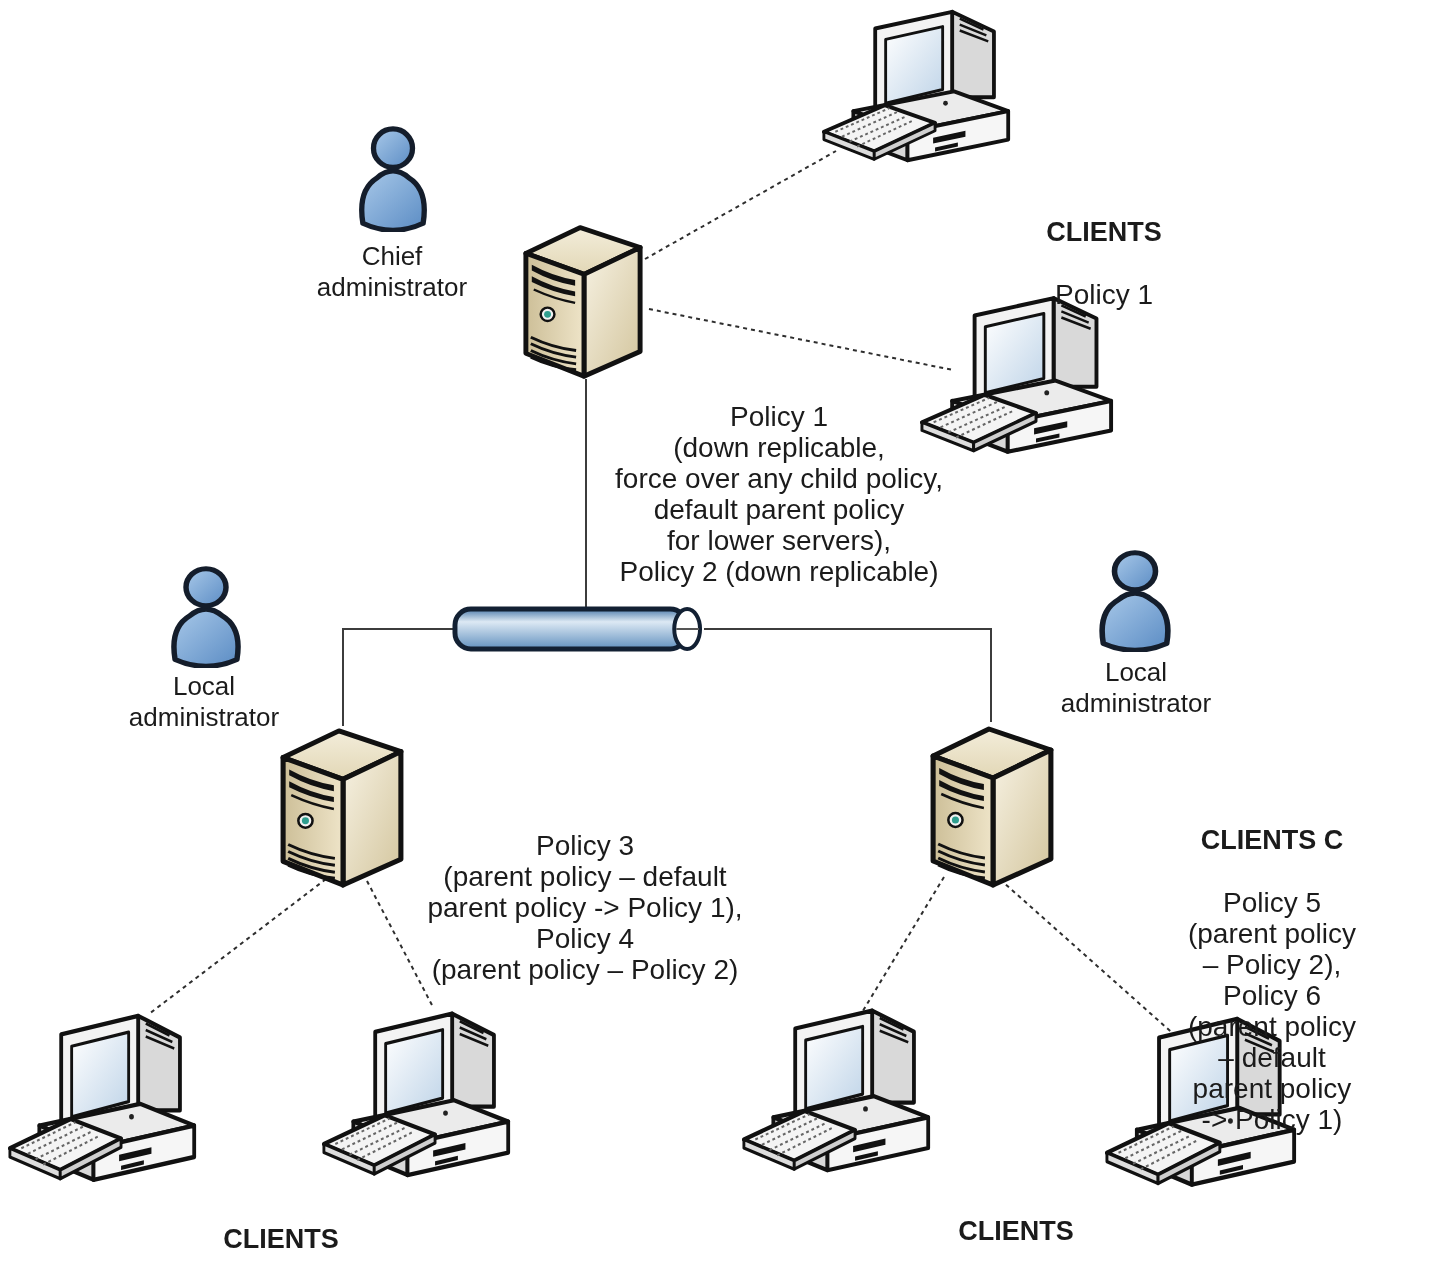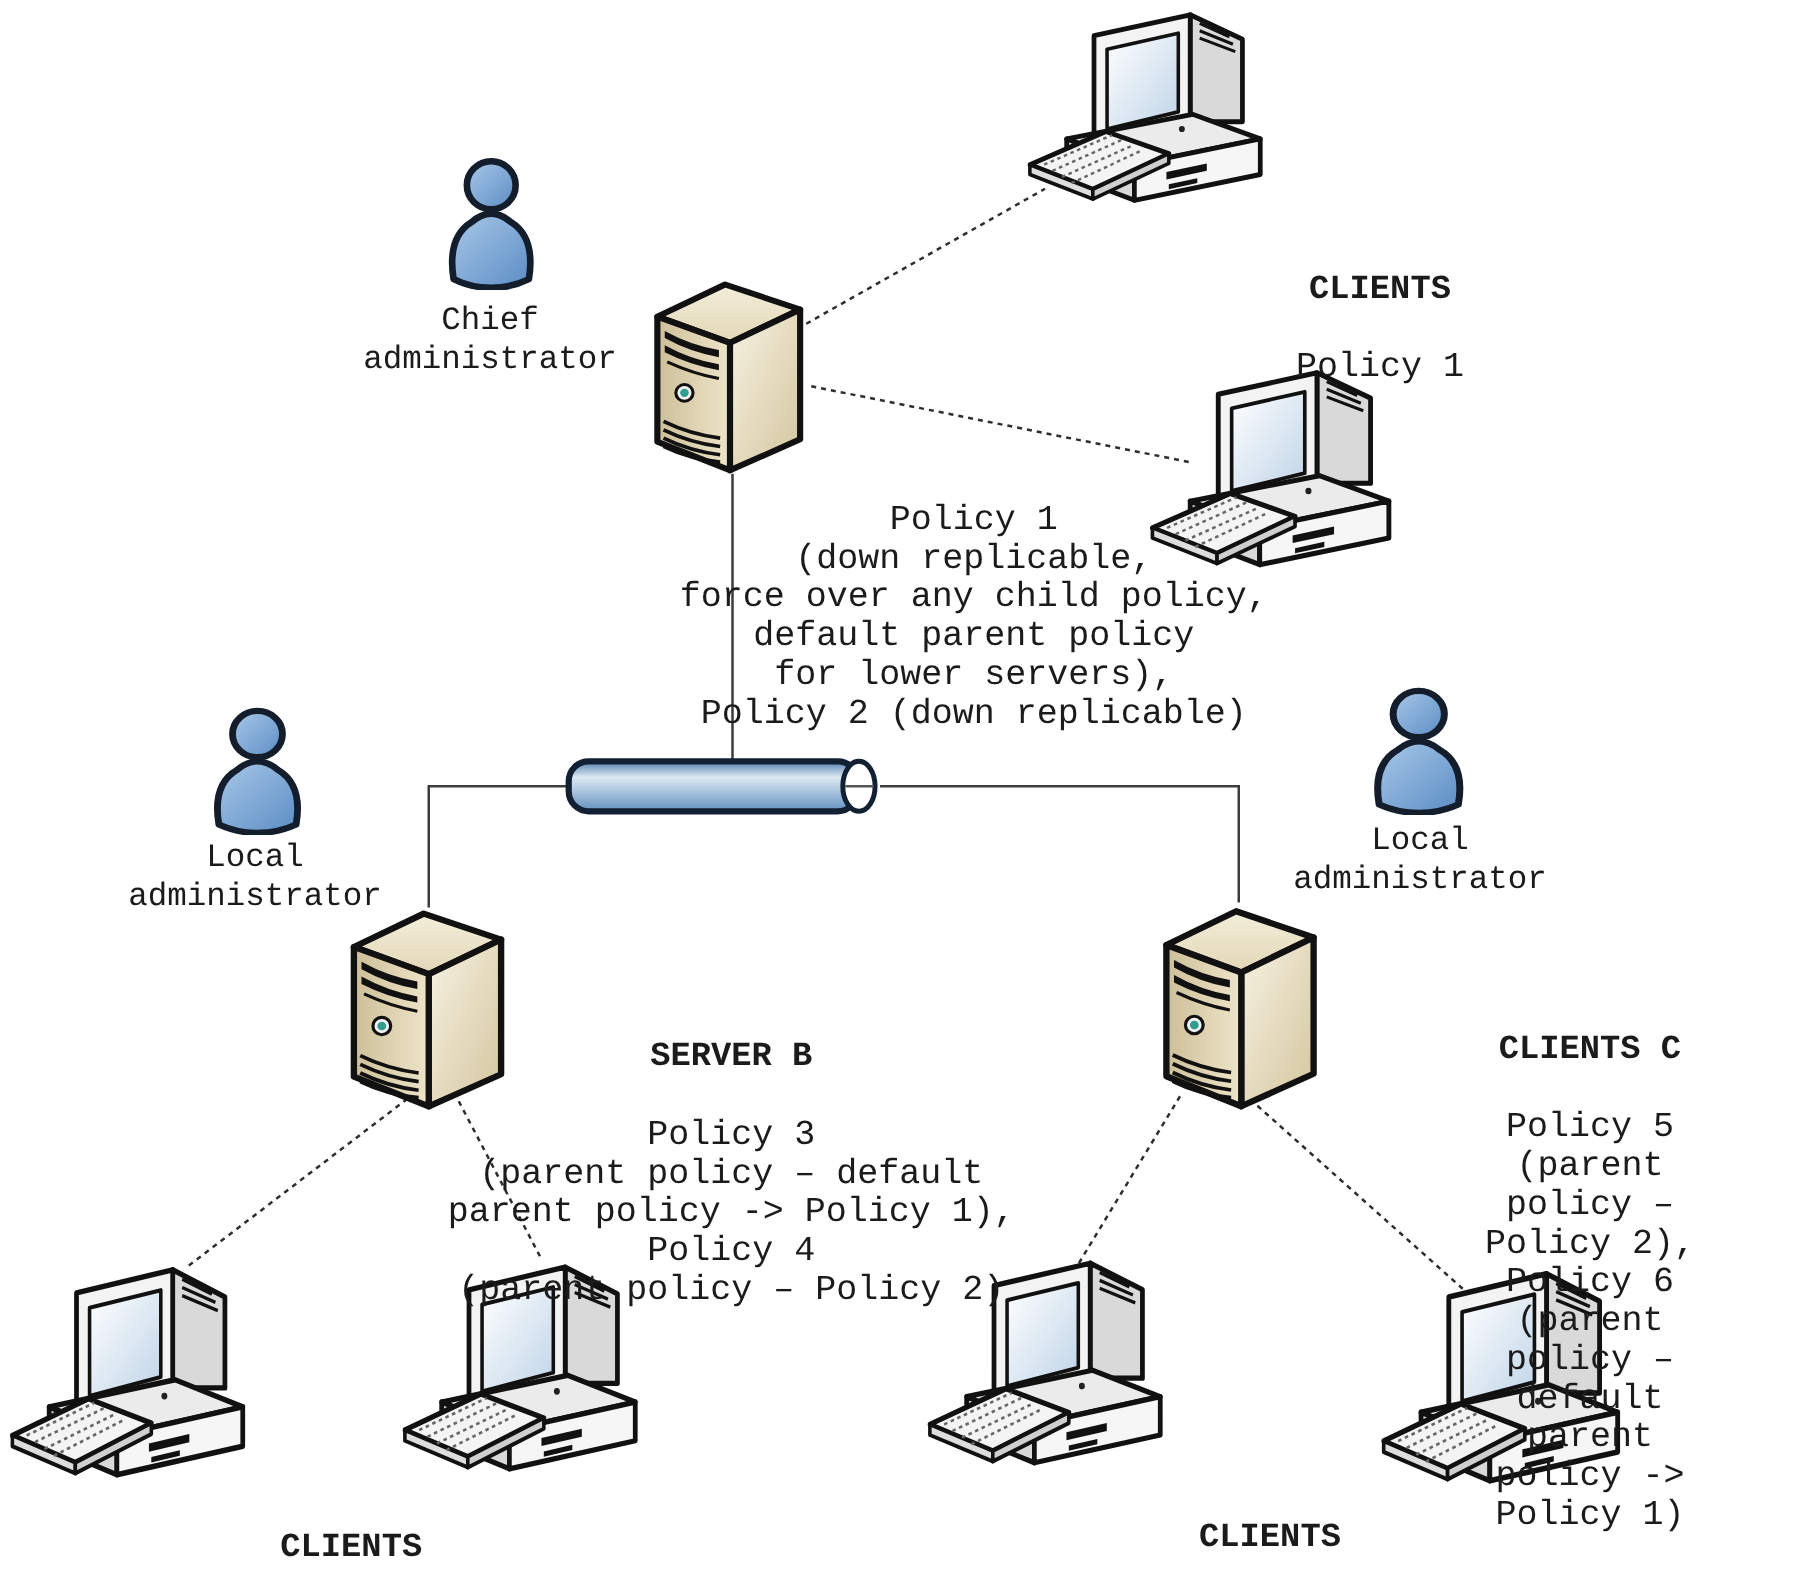--- a/index.html
+++ b/index.html
@@ -1,20 +1,20 @@
 <!DOCTYPE html>
 <html><head>
 <meta charset="utf-8">
 <style>
   html,body{margin:0;padding:0;background:#ffffff;}
   .stage{
     position:relative;
     width:1442px;height:1268px;
     background:#ffffff;
-    font-family:Liberation Mono, monospace;
+    font-family:Liberation Sans, sans-serif;
     color:#1b1b1b;
     overflow:hidden;
   }
   .layer{position:absolute;left:0;top:0;}
   .node{position:absolute;}
   .node svg{display:block;width:100%;height:100%;}
   .label{
     position:absolute;
     transform:translateX(-50%);
     text-align:center;
@@ -200,21 +200,20 @@
   <div class="label" style="left:779px;top:370px">
     <div class="label-body">Policy 1
 (down replicable,
 force over any child policy,
 default parent policy
 for lower servers),
 Policy 2 (down replicable)</div>
   </div>
 
   <div class="label" style="left:585px;top:799px">
-    <div class="label-title">SERVER B</div>
     <div class="label-body">Policy 3
 (parent policy – default
 parent policy -&gt; Policy 1),
 Policy 4
 (parent policy – Policy 2)</div>
   </div>
 
   <div class="label" style="left:1272px;top:793px">
     <div class="label-title">CLIENTS C</div>
     <div class="label-body">Policy 5

